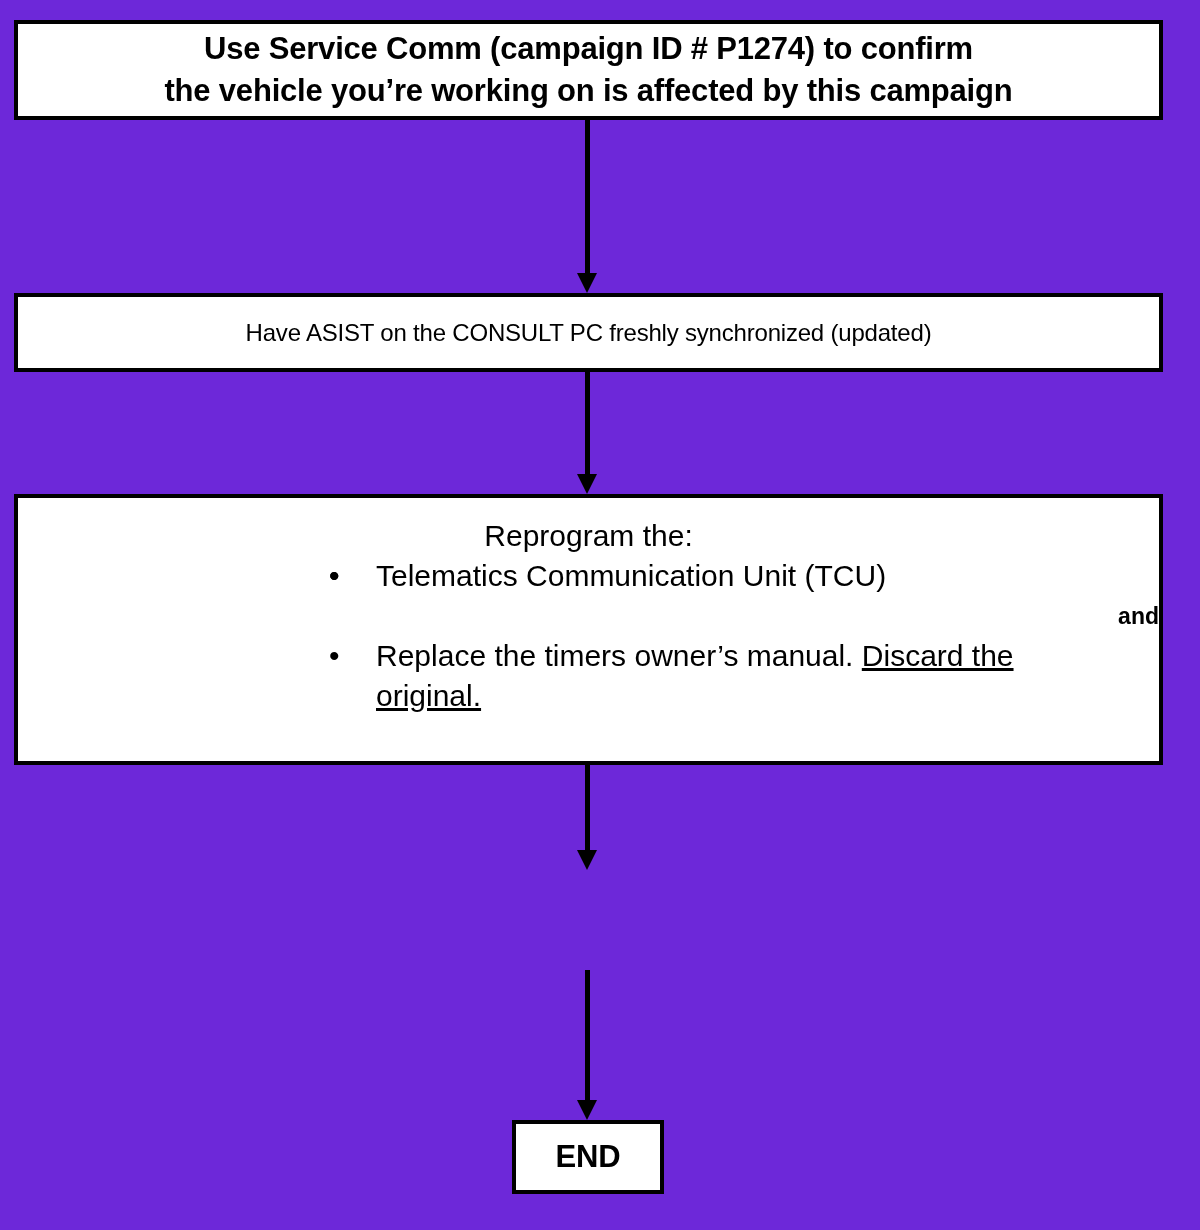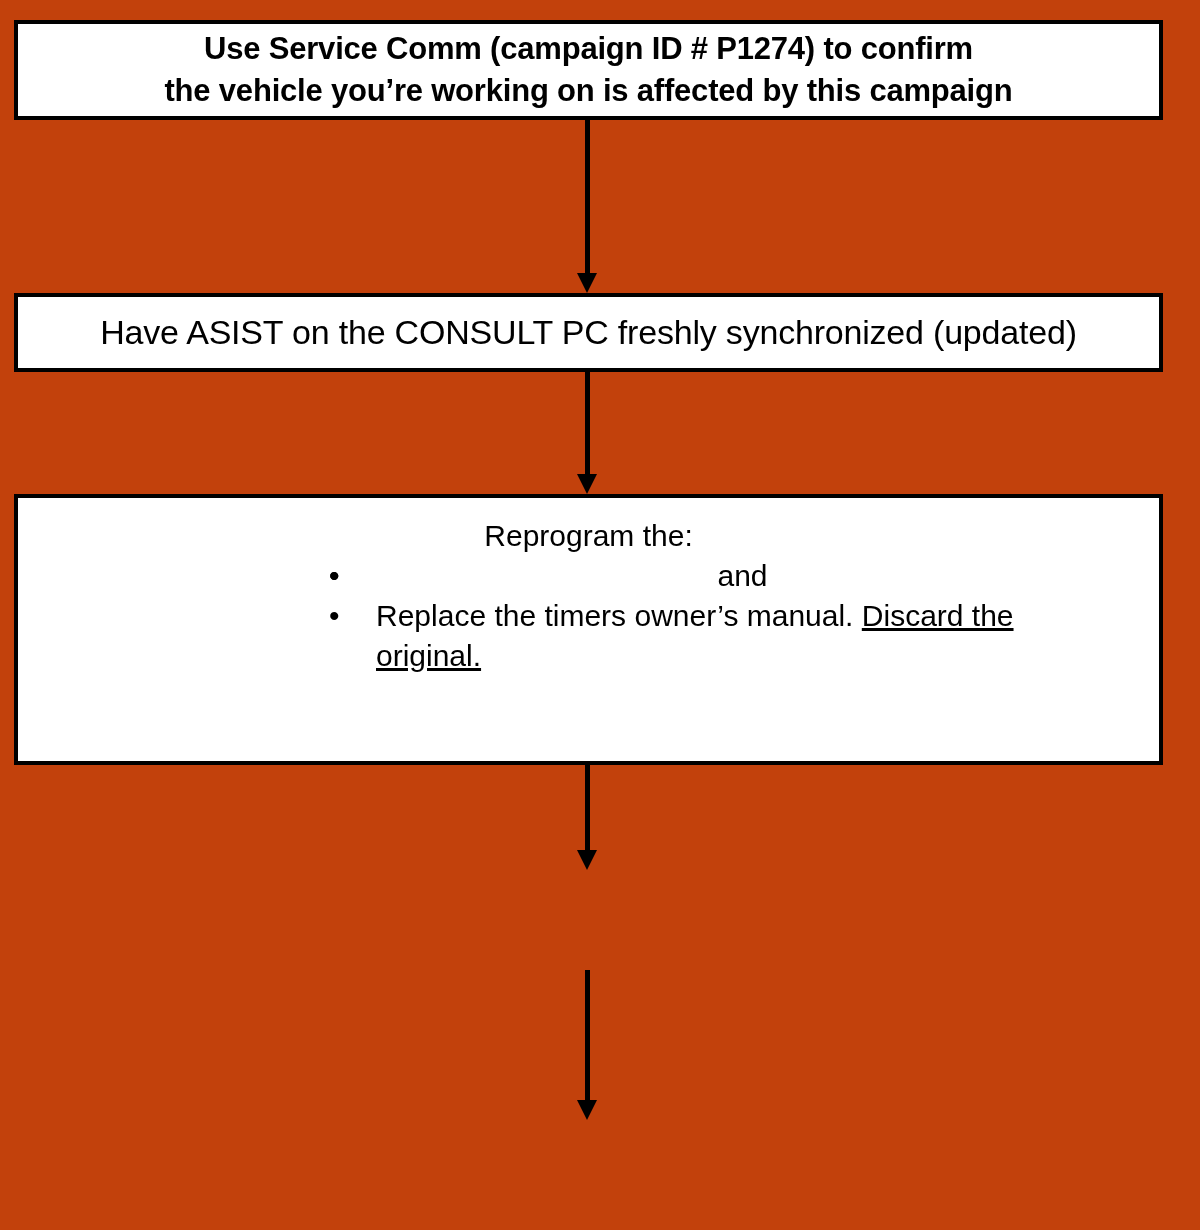--- a/index.html
+++ b/index.html
@@ -9,37 +9,37 @@
     background: #ffffff;
   }
   body {
     font-family: "Liberation Sans", sans-serif;
     color: #000000;
   }
   #flowchart {
     position: relative;
     width: 1200px;
     height: 1230px;
-    background: #c2410c;
+    background: #6d28d9;
     overflow: hidden;
   }
 
   
   .node {
     position: absolute;
     box-sizing: border-box;
     border: 4px solid #000000;
     background: #ffffff;
     display: flex;
     flex-direction: column;
     justify-content: center;
   }
   .node-text {
     text-align: center;
-    font-size: 34px;
+    font-size: 24px;
     line-height: 39px;
     letter-spacing: -0.2px;
     white-space: pre-line;
   }
   .node-text.bold {
     font-weight: bold;
     font-size: 31px;
     line-height: 42px;
   }
 
@@ -101,24 +101,25 @@
     text-indent: 0;
   }
   .reprogram-item .bullet-glyph {
     position: absolute;
     left: 311px;
     top: 0;
     font-size: 30px;
     line-height: 40px;
   }
   .reprogram-conj {
-    font-size: 30px;
-    line-height: 40px;
-    text-align: center;
+    font-size: 23px;
+    line-height: 40px;
+    text-align: right;
     padding-left: 308px;
+    font-weight: bold;
   }
   .reprogram-item.wide {
     padding-right: 55px;
   }
   .underline-em {
     text-decoration: underline;
     text-underline-offset: 2px;
     text-decoration-thickness: 3px;
   }
 
@@ -169,20 +170,21 @@
   <div class="node" id="node-reprogram">
 
     <div class="reprogram-heading">Reprogram the:</div>
 
     <div class="reprogram-list">
       <div class="reprogram-item">
         <span class="bullet-glyph">•</span>
       </div>
       <div class="reprogram-item">
         <span class="bullet-glyph">•</span>
+        <span>Telematics Communication Unit (TCU)</span>
       </div>
     </div>
 
     <div class="reprogram-conj">and</div>
 
     <div class="reprogram-list">
       <div class="reprogram-item wide">
         <span class="bullet-glyph">•</span>
         <span>Replace the timers owner’s manual. </span><span class="underline-em">Discard the original.</span>
       </div>
@@ -190,14 +192,17 @@
 
   </div>
 
   <div class="connector" id="conn-3"></div>
   <div class="arrowhead" id="arrow-3"></div>
 
 
   <div class="connector" id="conn-4"></div>
   <div class="arrowhead" id="arrow-4"></div>
 
+  <div class="node" id="node-end">
+    <div class="node-text bold">END</div>
+  </div>
 
 </div>
 
 </body></html>

